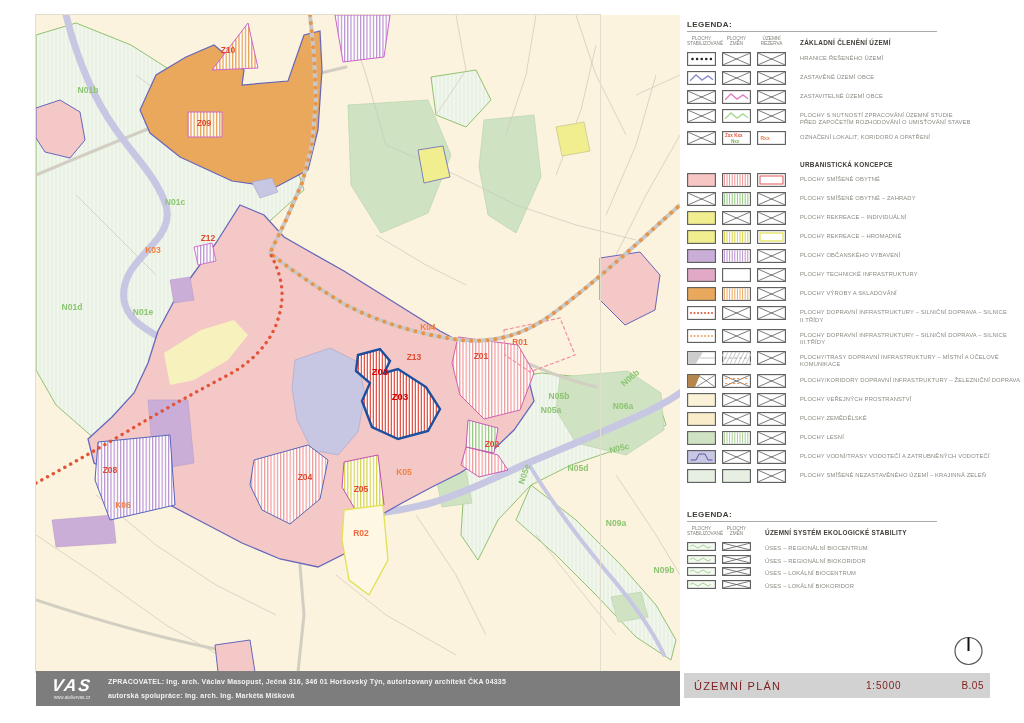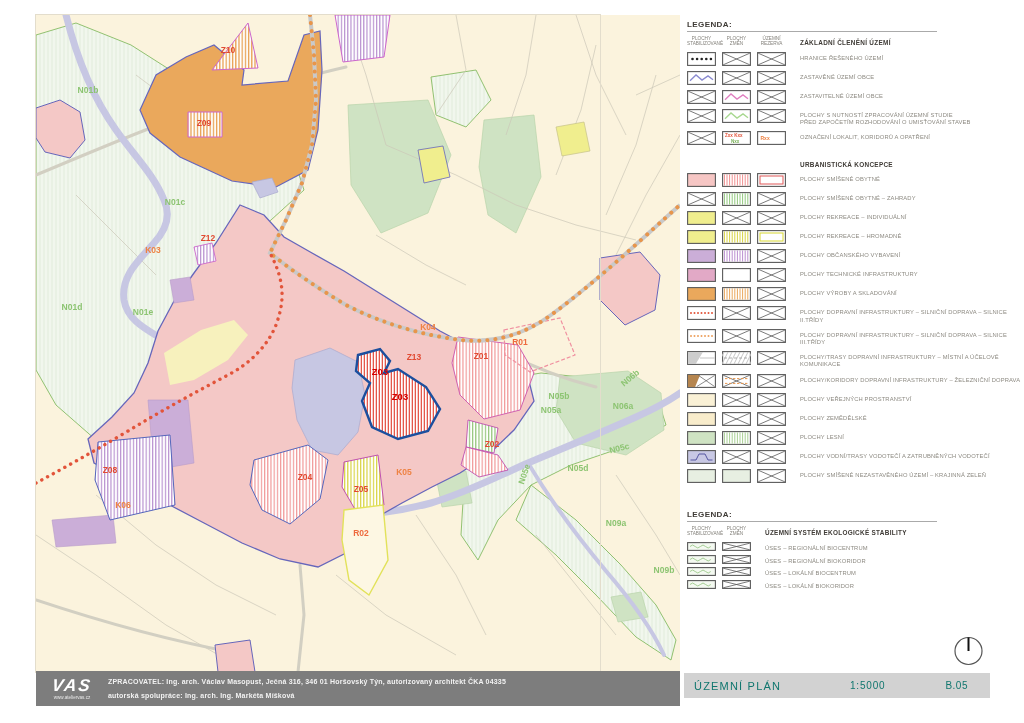--- a/index.html
+++ b/index.html
@@ -24,24 +24,24 @@
 
   
   .footer-dark{position:absolute;left:36px;top:671px;width:644px;height:35px;background:#7d7d7d;
     display:flex;align-items:center;}
   .vas-logo{width:72px;text-align:center;color:#fff;flex:0 0 auto;}
   .vas-logo .mark{font-size:17px;font-weight:bold;font-style:italic;letter-spacing:2px;transform:skewX(-8deg);line-height:1;}
   .vas-logo .url{font-size:4.6px;color:#e8e8e8;margin-top:1px;}
   .footer-text{color:#f2f2f2;font-size:7px;font-weight:bold;letter-spacing:.2px;line-height:1.9;}
 
   .titlebar{position:absolute;left:684px;top:673px;width:306px;height:25px;background:#d2d2d2;
-    display:flex;align-items:center;color:#0f766e;}
+    display:flex;align-items:center;color:#7f1d1d;}
   .tb-title{font-size:11px;letter-spacing:1.2px;padding-left:10px;flex:1;}
   .tb-scale{font-size:10px;letter-spacing:.8px;width:70px;}
-  .tb-sheet{font-size:10px;letter-spacing:.5px;width:48px;text-align:right;padding-right:22px;}
+  .tb-sheet{font-size:10px;letter-spacing:.5px;width:48px;text-align:right;padding-right:6px;}
 
   .compass{position:absolute;left:950px;top:632px;width:37px;height:37px;}
 </style>
 </head>
 <body>
 
 <div class="page">
 
   <div class="map-wrap">
     <svg width="644" height="657" viewBox="0 0 644 657">

